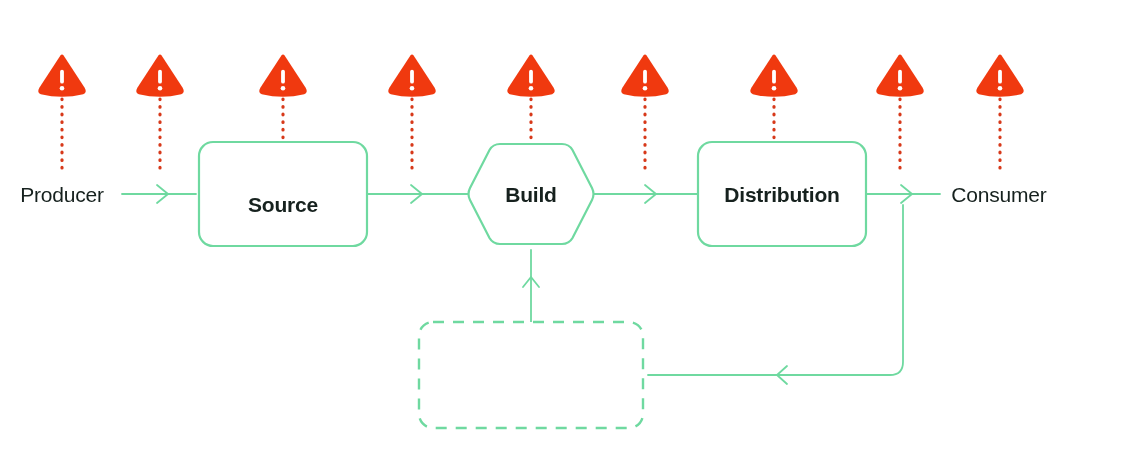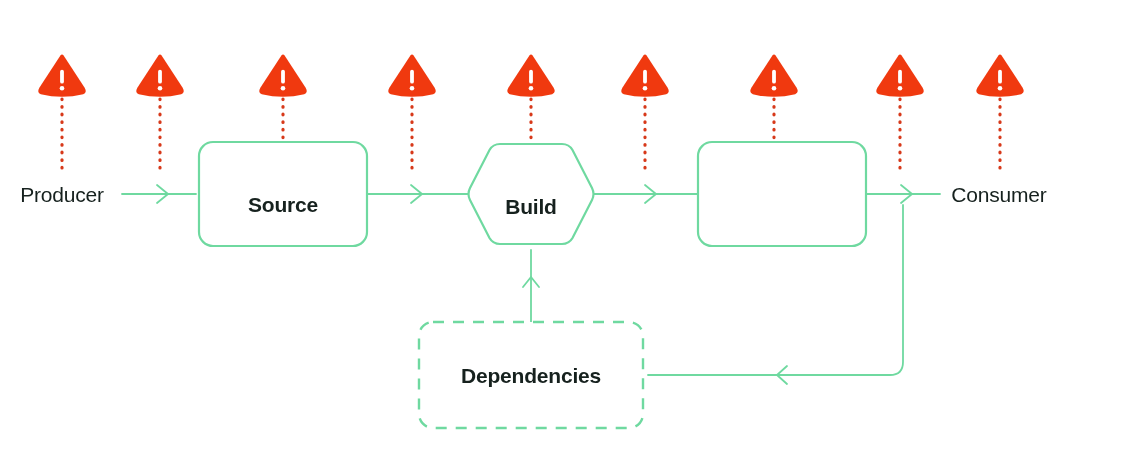--- a/index.html
+++ b/index.html
@@ -136,20 +136,20 @@
     <g>
       <use href="#warn-glyph" transform="translate(1000,82)"></use>
       <line x1="1000" y1="99" x2="1000" y2="170" stroke="#D7391A" stroke-width="3.2" stroke-linecap="round" stroke-dasharray="0.6 7"></line>
     </g>
   </svg>
 
   <div class="node-label regular" style="left:62px; top:194px;">Producer</div>
 
   <div class="node-label bold" style="left:283px; top:204px;">Source</div>
 
-  <div class="node-label bold" style="left:531px; top:194px;margin-top:12px;">Build</div>
+  <div class="node-label bold" style="left:531px; top:194px;">Build</div>
 
+  <div class="node-label bold" style="left:782px; top:194px;">Distribution</div>
 
   <div class="node-label regular" style="left:999px; top:194px;">Consumer</div>
 
-  <div class="node-label bold" style="left:531px; top:375px;">Dependencies</div>
 
 </div>
 
 </body></html>

